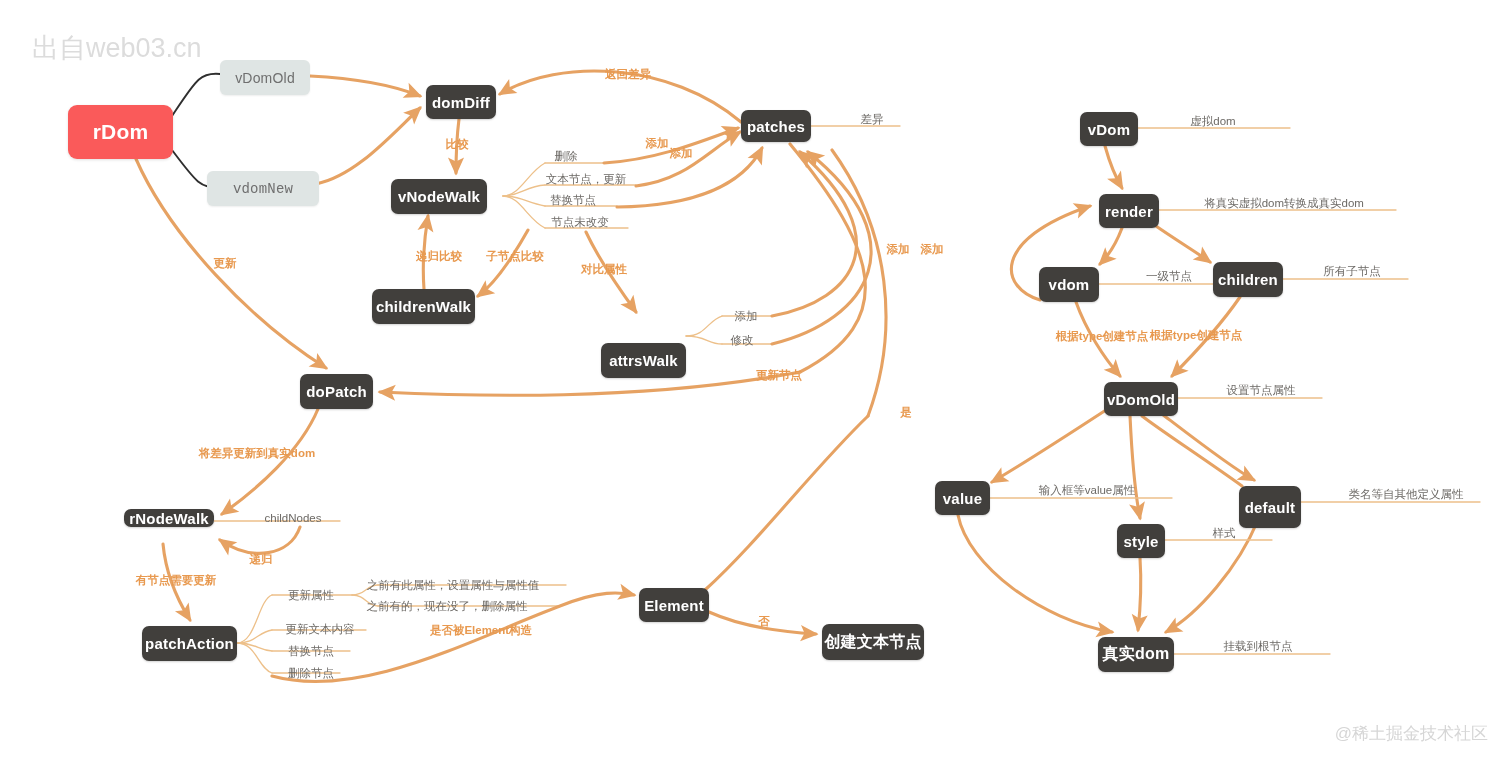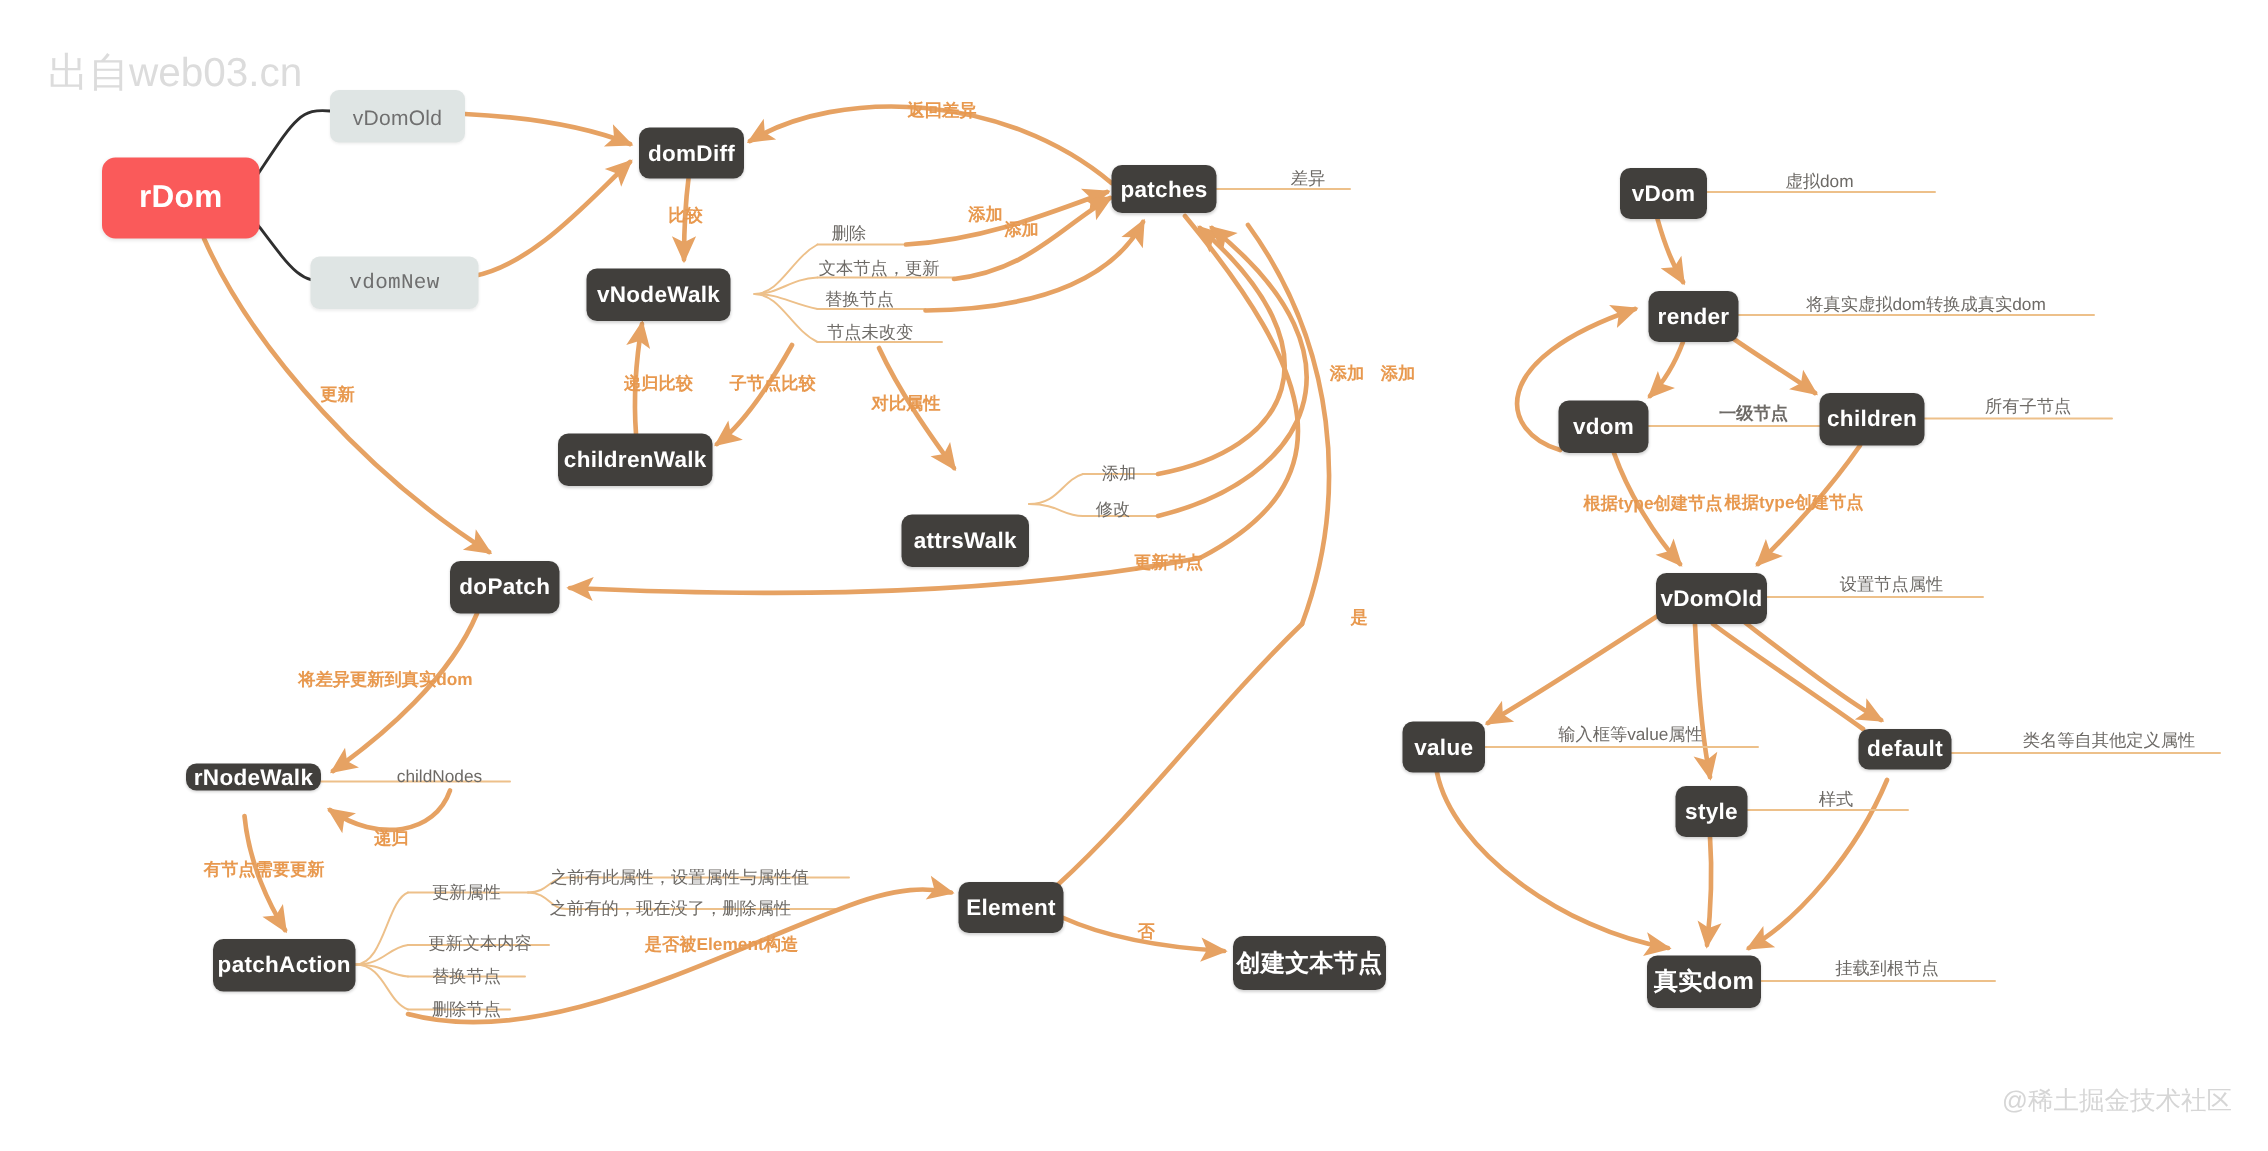--- a/index.html
+++ b/index.html
@@ -256,21 +256,21 @@
       </div>
       <div class="node dark" style="left: 1104px; top: 382px; width: 74px; height: 34px;">
         <span>vDomOld</span>
       </div>
       <div class="node dark" style="left: 935px; top: 481px; width: 55px; height: 34px;">
         <span>value</span>
       </div>
       <div class="node dark" style="left: 1117px; top: 524px; width: 48px; height: 34px;">
         <span>style</span>
       </div>
-      <div class="node dark" style="left: 1239px; top: 486px; width: 62px; height: 27px;">
+      <div class="node dark" style="left: 1239px; top: 486px; width: 62px; height: 42px;">
         <span>default</span>
       </div>
       <div class="node dark cjk" style="left: 1098px; top: 637px; width: 76px; height: 35px;">
         <span>真实dom</span>
       </div>
     </div>
 
   <div id="label-layer">
       <div class="elabel accent" style="left: 628px; top: 74px;">返回差异</div>
       <div class="elabel" style="left: 872px; top: 119px;">差异</div>
@@ -298,21 +298,21 @@
       <div class="elabel" style="left: 311px; top: 595px;">更新属性</div>
       <div class="elabel" style="left: 453px; top: 585px;">之前有此属性，设置属性与属性值</div>
       <div class="elabel" style="left: 447px; top: 606px;">之前有的，现在没了，删除属性</div>
       <div class="elabel" style="left: 320px; top: 629px;">更新文本内容</div>
       <div class="elabel" style="left: 311px; top: 651px;">替换节点</div>
       <div class="elabel" style="left: 311px; top: 673px;">删除节点</div>
       <div class="elabel accent" style="left: 481px; top: 630px;">是否被Element构造</div>
       <div class="elabel accent" style="left: 764px; top: 621px;">否</div>
       <div class="elabel" style="left: 1213px; top: 121px;">虚拟dom</div>
       <div class="elabel" style="left: 1284px; top: 203px;">将真实虚拟dom转换成真实dom</div>
-      <div class="elabel" style="left: 1169px; top: 276px; font-weight: bold;">一级节点</div>
+      <div class="elabel" style="left: 1169px; top: 276px;">一级节点</div>
       <div class="elabel" style="left: 1352px; top: 271px;">所有子节点</div>
       <div class="elabel accent" style="left: 1102px; top: 336px;">根据type创建节点</div>
       <div class="elabel accent" style="left: 1196px; top: 335px;">根据type创建节点</div>
       <div class="elabel" style="left: 1261px; top: 390px;">设置节点属性</div>
       <div class="elabel" style="left: 1087px; top: 490px;">输入框等value属性</div>
       <div class="elabel" style="left: 1406px; top: 494px;">类名等自其他定义属性</div>
       <div class="elabel" style="left: 1224px; top: 533px;">样式</div>
       <div class="elabel" style="left: 1258px; top: 646px;">挂载到根节点</div>
     </div>
 

